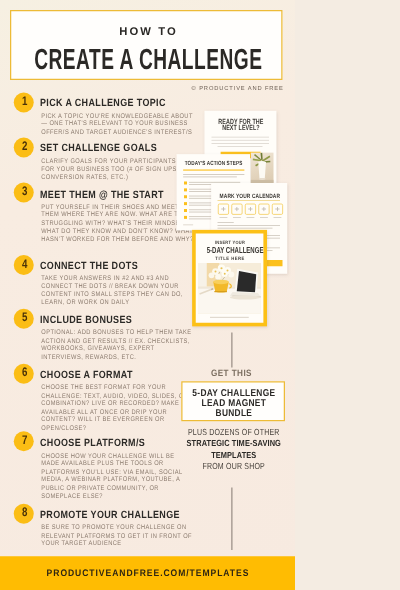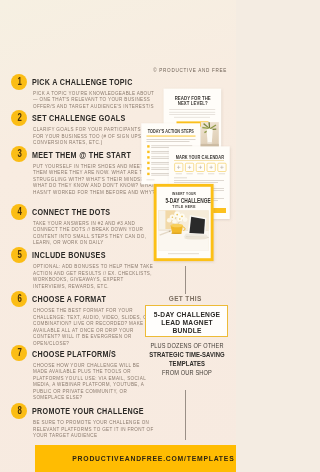--- a/index.html
+++ b/index.html
@@ -57,21 +57,21 @@
      transform:scaleX(0.78); transform-origin:50% 50%; white-space:nowrap; }
   .mk-p1 { left:18.6px; top:109.5px; width:54.1px; font-size:3.7px; letter-spacing:0.3px; color:#55504a;
      white-space:nowrap; transform:scaleX(0.85); transform-origin:50% 50%; }
   .mk-p2 { left:18.6px; top:114.5px; width:54.1px; font-size:7.0px; letter-spacing:0px; color:#2b2926;
      white-space:nowrap; transform:scaleX(0.69); transform-origin:50% 50%; }
   .mk-p3 { left:18.6px; top:122.4px; width:54.1px; font-size:3.9px; letter-spacing:0.5px; color:#e0ad22;
      white-space:nowrap; transform:scaleX(0.85); transform-origin:50% 50%; }
 
   
   .footer { position:absolute; left:0; top:445px; width:236px; height:27px;
-    background:#ffbc02;margin-left:35px; }
+    background:#ffbc02; }
   .footer span { position:absolute; left:0; top:9.5px; width:236px; text-align:center;
     font-size:7.6px; font-weight:bold; letter-spacing:0.85px; color:#2e2512;
     line-height:8px; text-indent:0.85px; transform:scaleX(0.9); transform-origin:50% 50%; }
 
   
   .connector { position:absolute; left:184.6px; top:266px; width:1px; height:28px;
     background:#9a8f86; }
   .connector2 { position:absolute; left:184.6px; top:390px; width:1px; height:50px;
     background:#9a8f86; }
   .get-this { position:absolute; left:147px; top:294.6px; width:76px; text-align:center;
@@ -95,20 +95,24 @@
   .plus .p3 { top:359.5px; font-size:7.1px; font-weight:bold; letter-spacing:0.1px; color:#2b2926;
     transform:scaleX(0.835); line-height:8px; }
   .plus .p4 { top:368.6px; font-size:7.1px; letter-spacing:0.2px; color:#46403a;
     transform:scaleX(0.79); line-height:8px; }
 </style>
 </head>
 <body>
 
 <div class="page">
 
+  <div class="hdr-box">
+    <div class="eyebrow">HOW TO</div>
+    <div class="title">CREATE A CHALLENGE</div>
+  </div>
 
   <div class="copyright">© PRODUCTIVE AND FREE</div>
 
   <div class="steps">
       <div class="step" style="top: 73.6px;">
         <div class="num"><span>1</span></div>
         <div class="st-title">PICK A CHALLENGE TOPIC</div>
         <div class="st-body">PICK A TOPIC YOU'RE KNOWLEDGEABLE ABOUT — ONE THAT'S RELEVANT TO YOUR BUSINESS OFFER/S AND TARGET AUDIENCE'S INTEREST/S</div>
       </div>
       <div class="step" style="top: 109.9px;">

